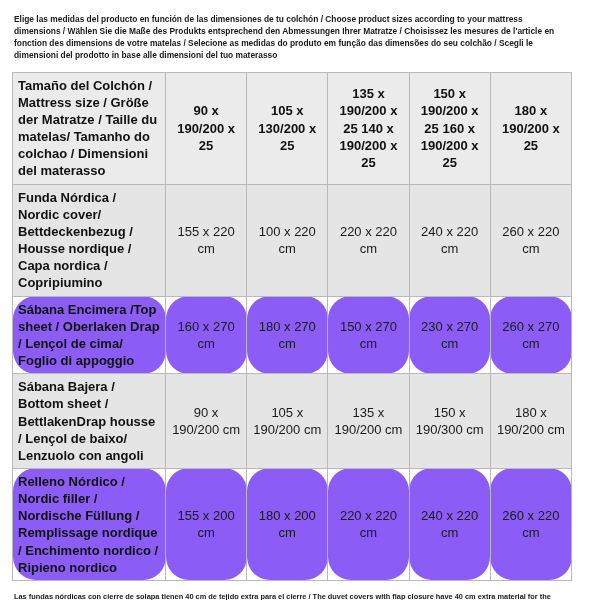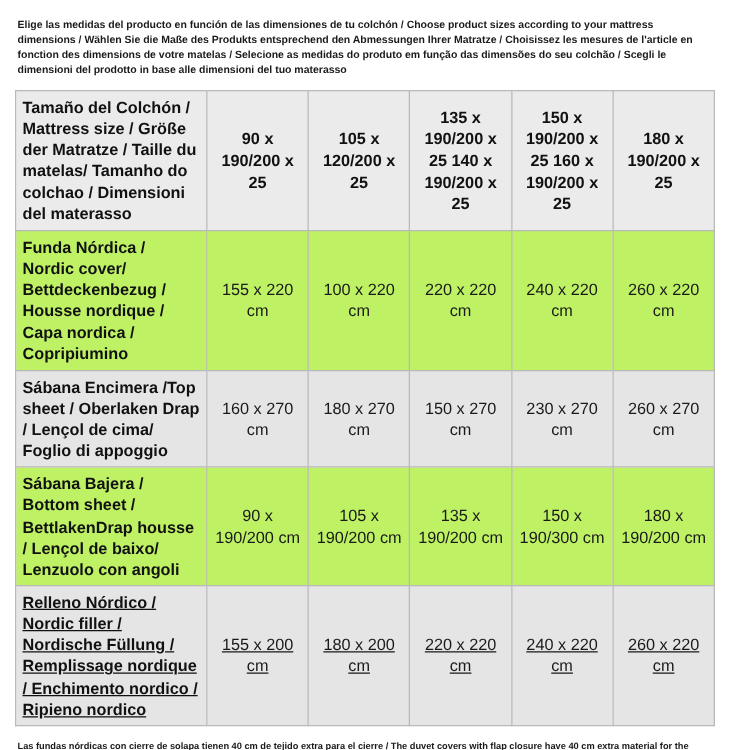--- a/index.html
+++ b/index.html
@@ -55,30 +55,31 @@
     color: #1a1a1a;
     font-size: 7.6px;
   }
   td.headcell {
     text-align: center;
     font-weight: bold;
     font-size: 7.6px;
     line-height: 1.42;
   }
   tr.shaded td {
-    background: #e5e5e5;
+    background: #8b5cf6;
+    border-radius: 23px;
   }
   tr.plain td {
-    background: #bef264;
+    background: #e5e5e5;
   }
   tr.headrow td {
     background: #ebebeb;
     height: 52px;
   }
-  tr.r-tall td { height: 46px; text-decoration: underline; }
+  tr.r-tall td { height: 46px; }
   tr.r-mid td { height: 44px; }
   .footnote {
     margin: 10px 2px 0 2px;
     font-size: 7.4px;
     line-height: 1.5;
     font-weight: bold;
     color: #1a1a1a;
     text-align: left;
   }
   .nowrapish { white-space: normal; }
@@ -88,21 +89,21 @@
 
 <div class="sheet">
 
   <div class="intro">Elige las medidas del producto en función de las dimensiones de tu colchón / Choose product sizes according to your mattress dimensions / Wählen Sie die Maße des Produkts entsprechend den Abmessungen Ihrer Matratze / Choisissez les mesures de l'article en fonction des dimensions de votre matelas / Selecione as medidas do produto em função das dimensões do seu colchão / Scegli le dimensioni del prodotto in base alle dimensioni del tuo materasso</div>
 
   <table class="sizes">
     <tbody>
       <tr class="headrow">
         <td class="rowhead">Tamaño del Colchón / Mattress size / Größe der Matratze / Taille du matelas/ Tamanho do colchao / Dimensioni del materasso</td>
         <td class="headcell">90 x 190/200 x 25</td>
-        <td class="headcell">105 x 120/200 x 25</td>
+        <td class="headcell">105 x 130/200 x 25</td>
         <td class="headcell nowrapish"><span>135 x 190/200 x 25
 140 x 190/200 x 25</span></td>
         <td class="headcell nowrapish"><span>150 x 190/200 x 25
 160 x 190/200 x 25</span></td>
         <td class="headcell">180 x 190/200 x 25</td>
       </tr>
 
       <tr class="plain r-mid">
         <td class="rowhead">Funda Nórdica /  Nordic cover/ Bettdeckenbezug / Housse nordique / Capa nordica / Copripiumino</td>
         <td class="val">155 x 220 cm</td>

